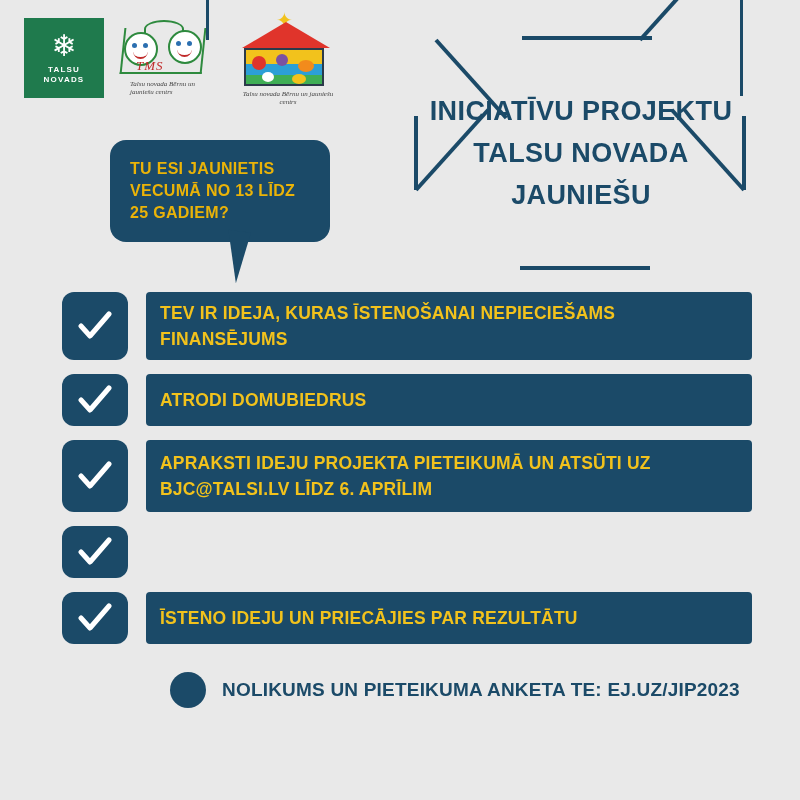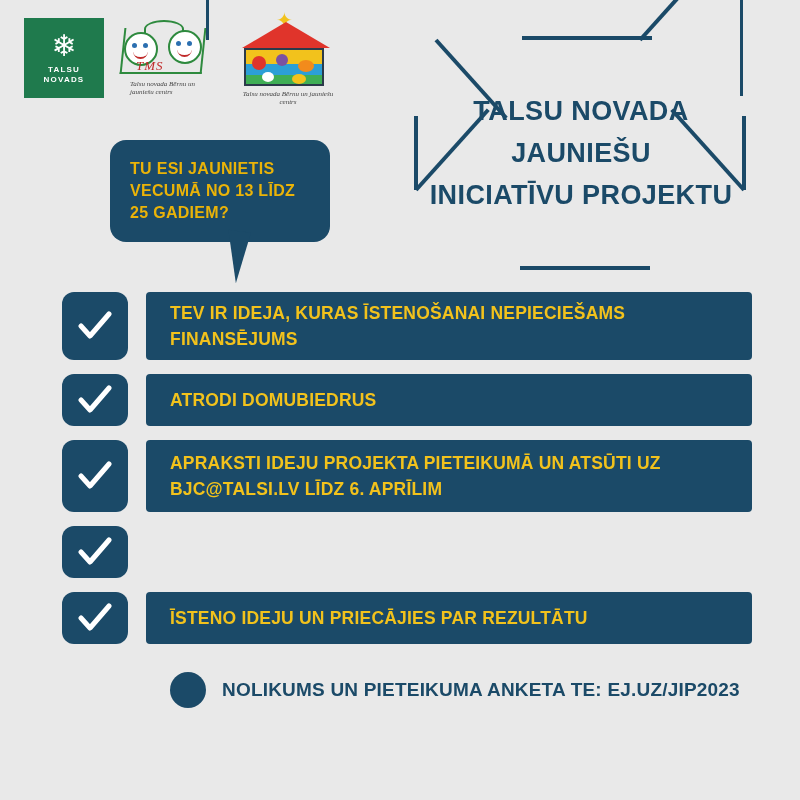--- a/index.html
+++ b/index.html
@@ -273,21 +273,21 @@
     margin-left: 18px;
     flex: 1 1 auto;
     background: #1b4a68;
     border-radius: 4px;
     color: #f2c21c;
     font-weight: bold;
     font-size: 17.5px;
     letter-spacing: 0.2px;
     display: flex;
     align-items: center;
-    padding: 8px 24px;
+    padding: 8px 14px;
     box-sizing: border-box;
     line-height: 26px;
   }
   .row.tall .check-box { min-height: 72px; }
 
   
   .footer {
     position: absolute;
     left: 170px;
     top: 672px;
@@ -364,22 +364,22 @@
   <div class="hex-line top"></div>
   <div class="hex-line left-t"></div>
   <div class="hex-line right-t"></div>
   <div class="hex-line left-v"></div>
   <div class="hex-line right-v"></div>
   <div class="hex-line left-b"></div>
   <div class="hex-line right-b"></div>
   <div class="hex-line bottom"></div>
 
   <div class="hex-title">
+    <div>INICIATĪVU PROJEKTU</div>
     <div>TALSU NOVADA JAUNIEŠU</div>
-    <div>INICIATĪVU PROJEKTU</div>
   </div>
 </div>
 
 <div class="list">
 
   <div class="row">
     <div class="check-box">
       <svg width="34" height="30" viewBox="0 0 34 30" aria-hidden="true">
         <polyline points="3,15 12,25 31,3" fill="none" stroke="#ffffff" stroke-width="5" stroke-linecap="round" stroke-linejoin="round"></polyline>
       </svg>

